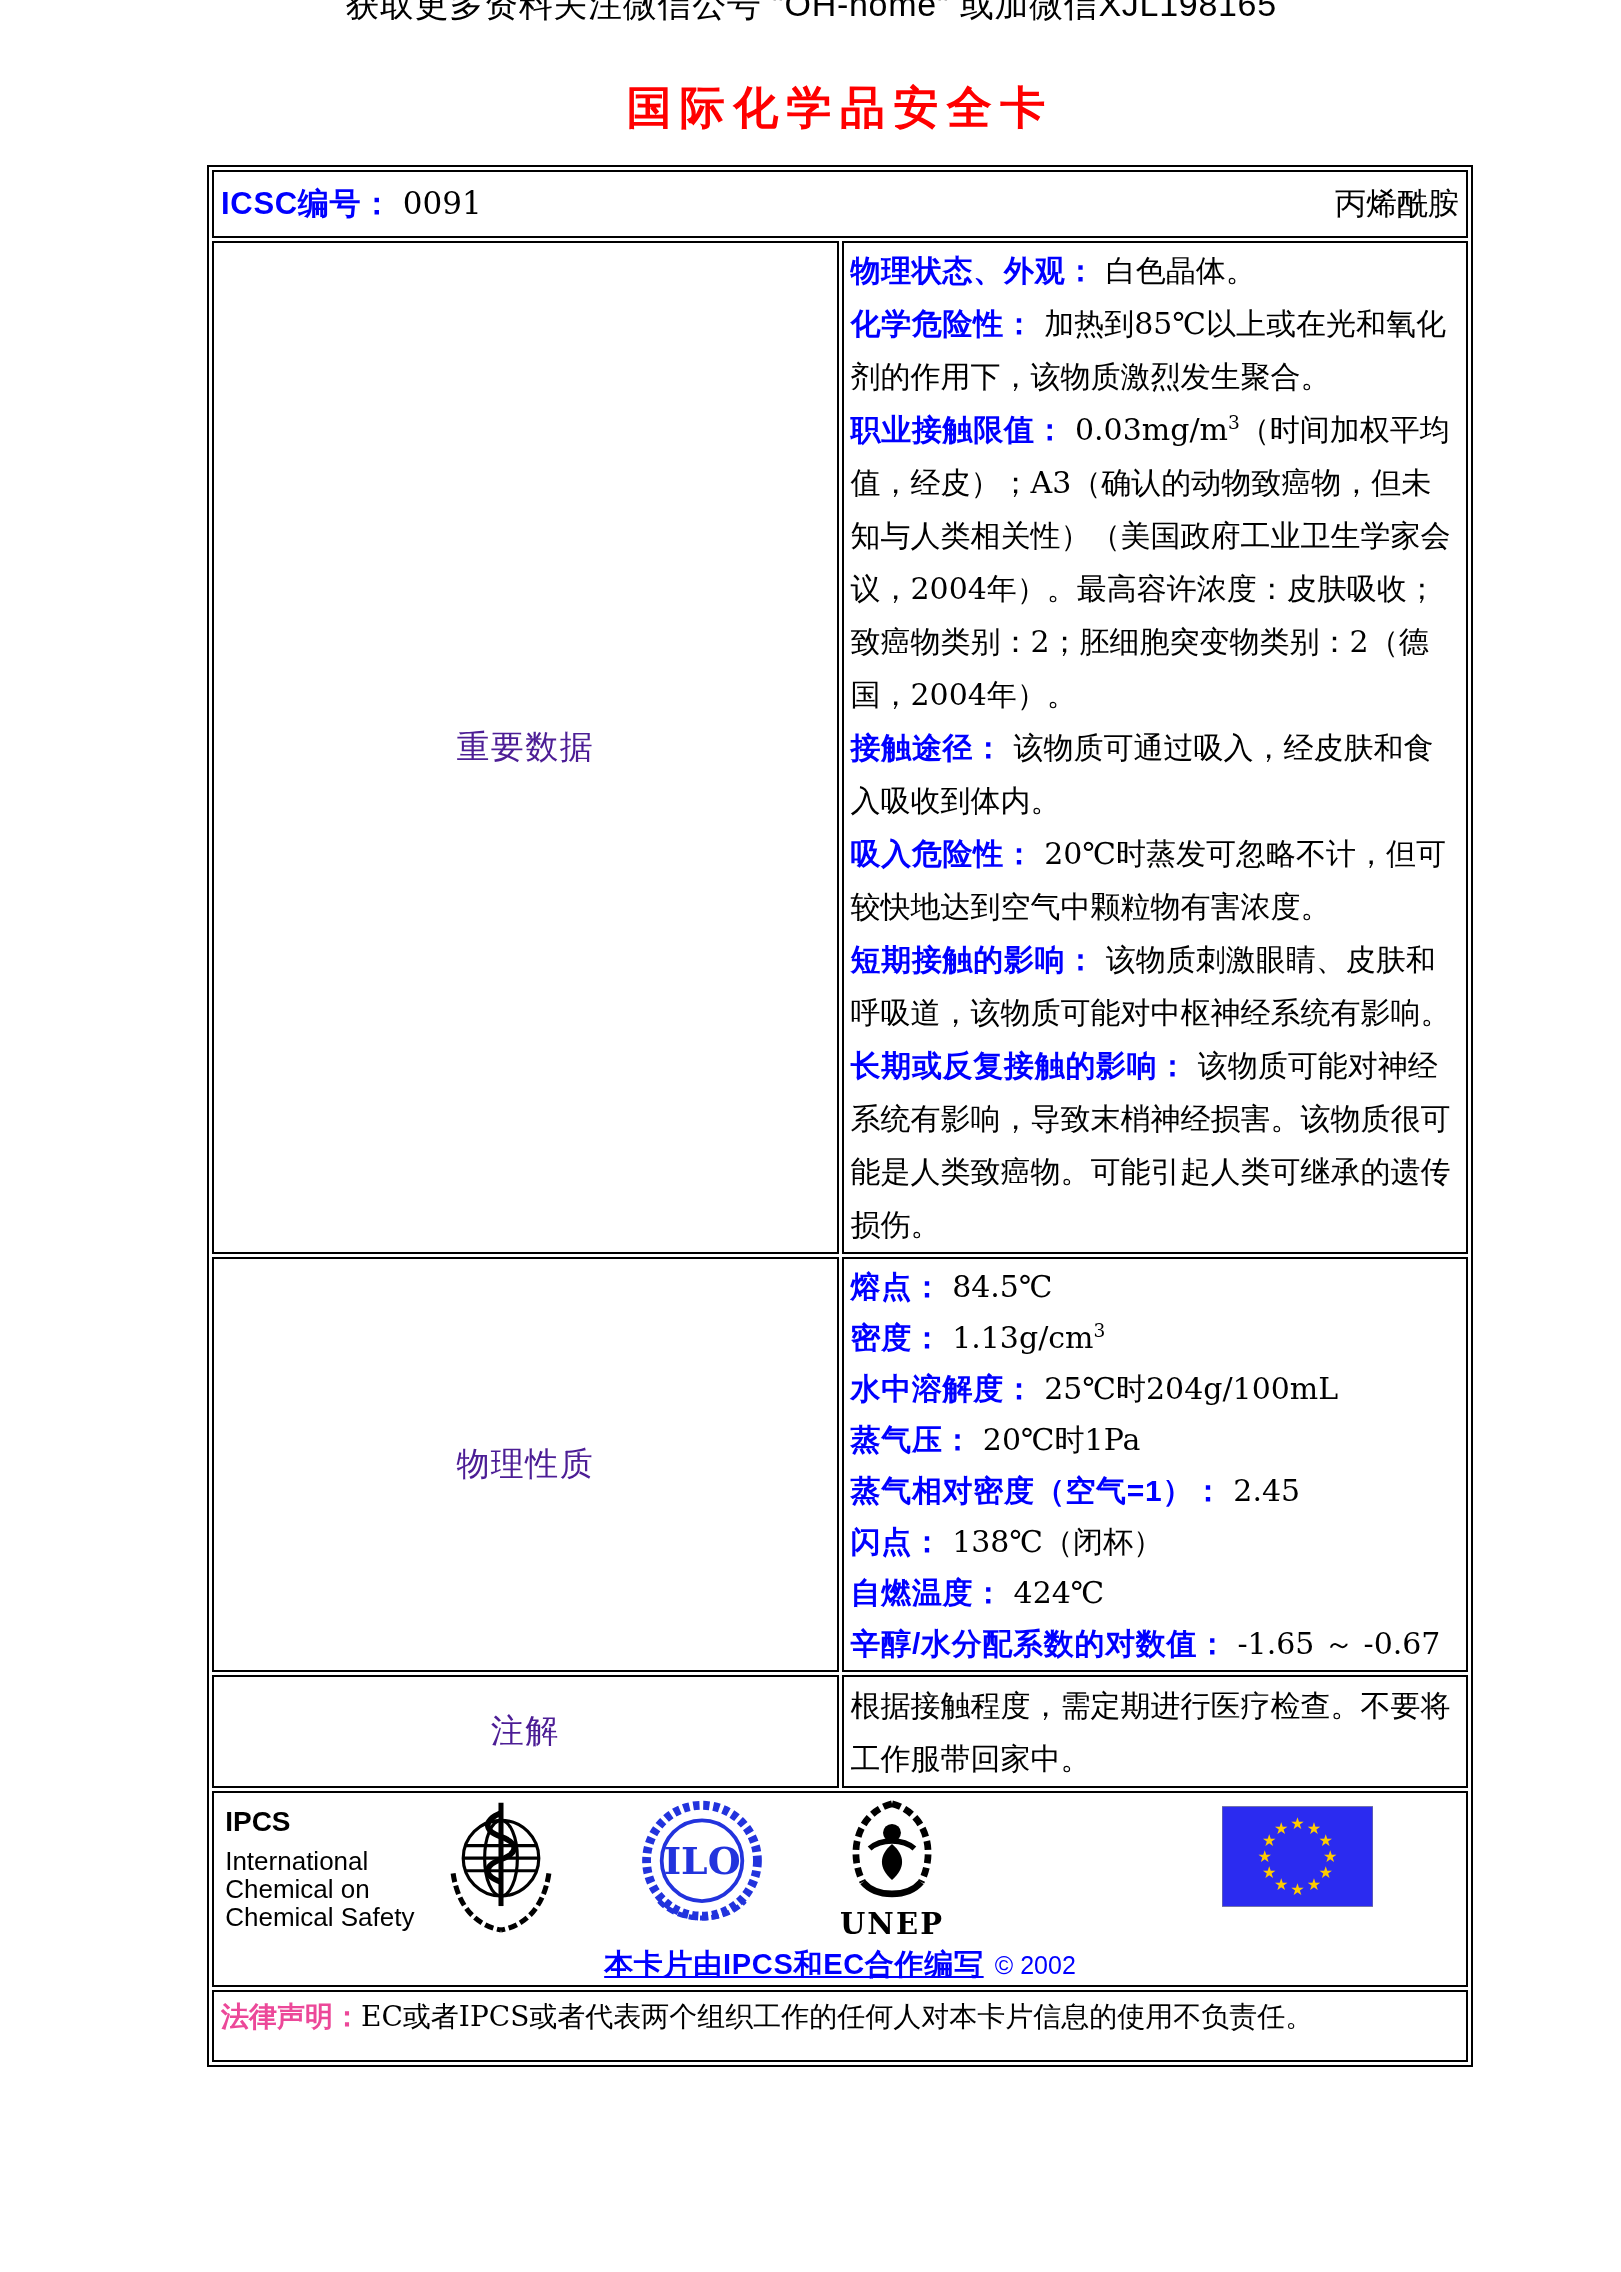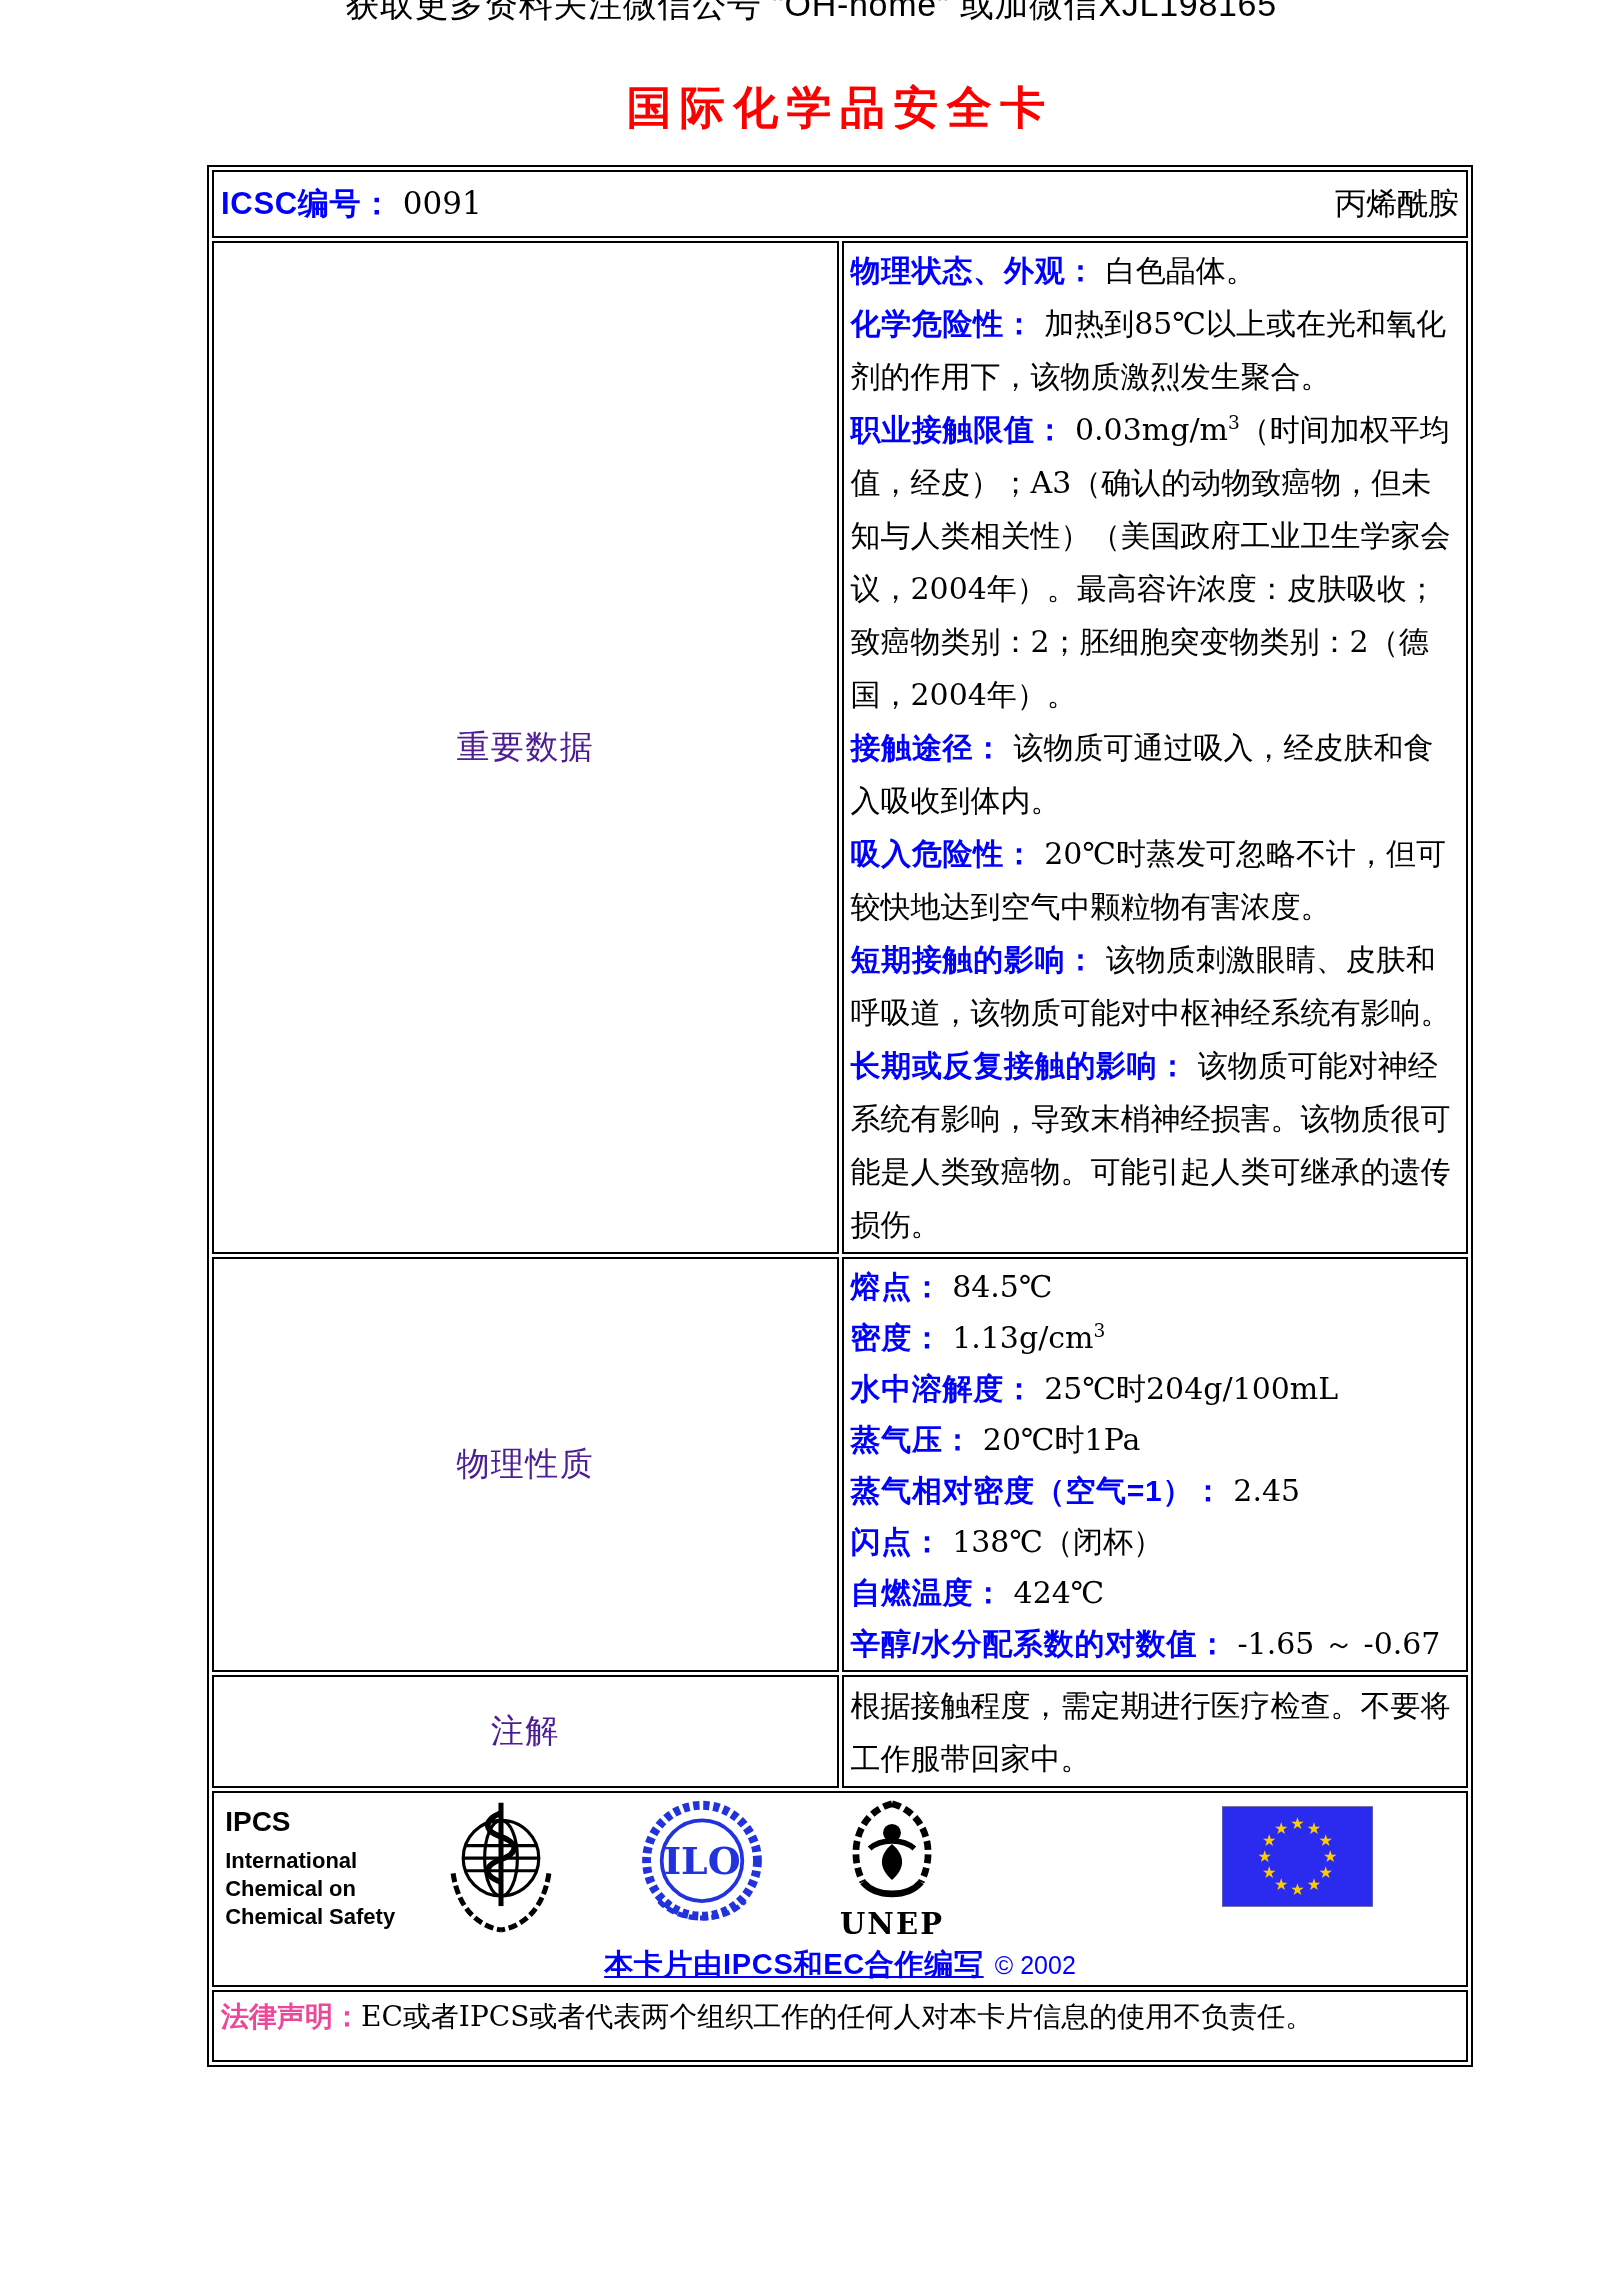--- a/index.html
+++ b/index.html
@@ -43,21 +43,21 @@
   .icsc-left .flabel { font-size:31px; }
   .icsc-num { margin-left:9.8px; }
   
   td.logos-cell { height:183px; vertical-align:top; padding:4.2px 0 0 0; }
   .logo-strip { position:relative; height:145px; width:1252px; margin:0 auto; }
   .ipcs-block {
     position:absolute; left:11.2px; top:8.4px;
     font-family:"Liberation Sans","DejaVu Sans",sans-serif;
   }
   .ipcs-block .ipcs-word { font-weight:bold; font-size:28px; margin-bottom:9.8px; }
-  .ipcs-block .ipcs-line { font-size:22px; line-height:28px;font-weight:bold; }
+  .ipcs-block .ipcs-line { font-size:26px; line-height:28px; }
   .logo { position:absolute; top:0; }
   .who-logo  { left:224px; }
   .ilo-logo  { left:425px; }
   .unep-block{ position:absolute; left:615px; top:0; text-align:center; width:126px; }
   .unep-word {
     font-family:"DejaVu Serif",serif; font-weight:bold; font-size:29px;
     letter-spacing:2.1px; margin-top:-5.6px;
   }
   .eu-flag { position:absolute; left:1008px; top:8.4px; }
   .credit-line {

